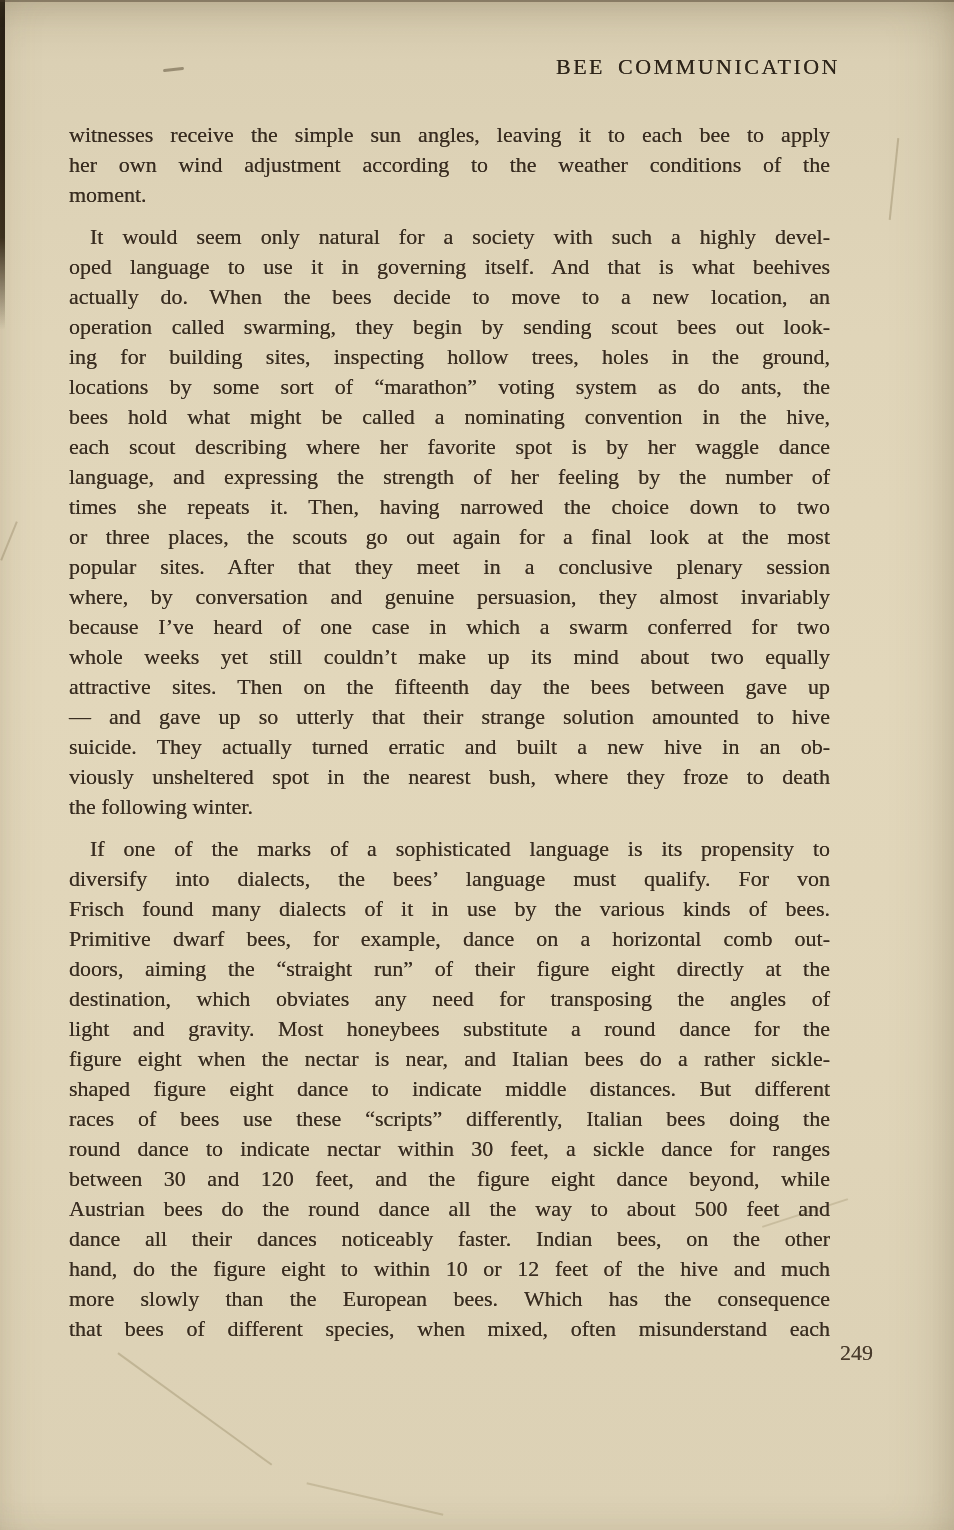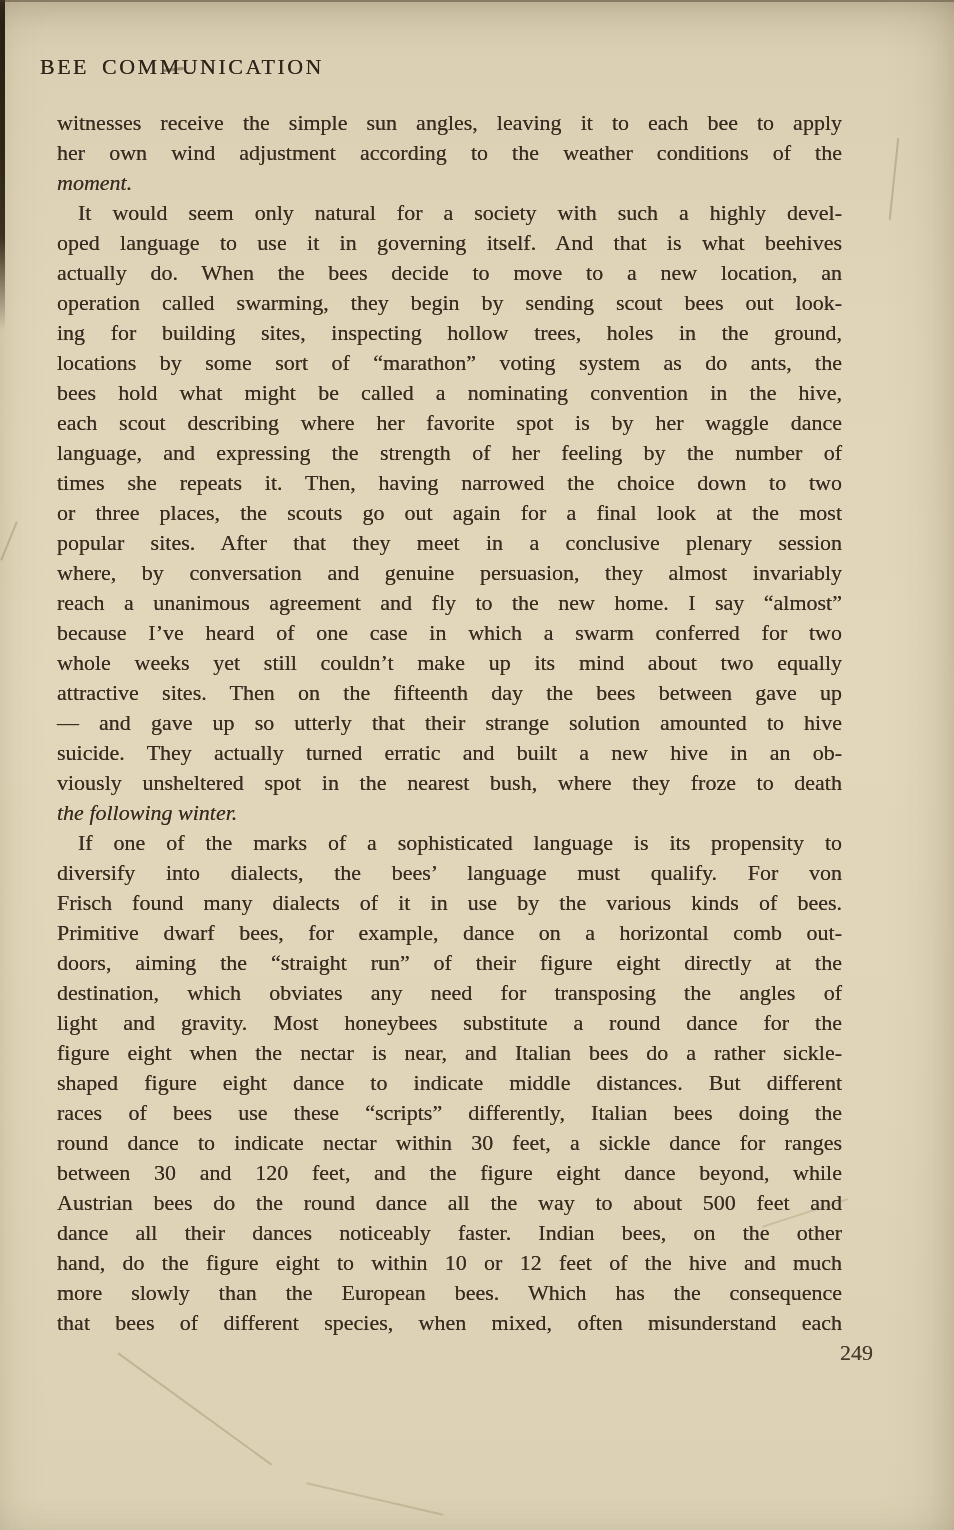--- a/index.html
+++ b/index.html
@@ -35,47 +35,47 @@
       inset 0 22px 40px -24px rgba(110,95,65,0.35),
       inset -38px 0 60px -36px rgba(110,95,65,0.30),
       inset 30px 0 55px -42px rgba(110,95,65,0.20),
       inset 0 -24px 50px -38px rgba(110,95,65,0.18);
   }
   .running-header {
     position: absolute;
     top: 54px;
     left: 40px;
     width: 800px;
-    text-align: left;
+    text-align: right;
     font-size: 22px;
     line-height: 26px;
     letter-spacing: 2.5px;
     word-spacing: 5px;
     color: var(--header-ink, #2e251a);
     text-shadow: 0 0 0.6px rgba(46,37,26,0.85);
   }
   .body-text {
     position: absolute;
     top: 108px;
     left: 57px;
     width: 785px;
     font-size: 22px;
     text-shadow: 0 0 0.55px rgba(56,44,32,0.8);
   }
-  .paragraph { margin: 0; }
+  .paragraph { margin: 12px; }
   .line {
     height: 30px;
     line-height: 30px;
     text-align: justify;
     text-align-last: justify;
     white-space: nowrap;
     overflow: visible;
   }
   .line.indent { text-indent: 21px; }
-  .line.ragged { text-align-last: left; font-style: italic; }
+  .line.ragged { text-align-last: left; }
   .page-number {
     position: absolute;
     left: 840px;
     top: 1338px;
     font-size: 22px;
     line-height: 30px;
     color: var(--folio-ink, #483a2b);
     text-shadow: 0 0 0.5px rgba(72,58,43,0.7);
   }
   
@@ -151,21 +151,20 @@
         <div class="line">operation called swarming, they begin by sending scout bees out look-</div>
         <div class="line">ing for building sites, inspecting hollow trees, holes in the ground,</div>
         <div class="line">locations by some sort of “marathon” voting system as do ants, the</div>
         <div class="line">bees hold what might be called a nominating convention in the hive,</div>
         <div class="line">each scout describing where her favorite spot is by her waggle dance</div>
         <div class="line">language, and expressing the strength of her feeling by the number of</div>
         <div class="line">times she repeats it.  Then, having narrowed the choice down to two</div>
         <div class="line">or three places, the scouts go out again for a final look at the most</div>
         <div class="line">popular sites.  After that they meet in a conclusive plenary session</div>
         <div class="line">where, by conversation and genuine persuasion, they almost invariably</div>
-        <div class="line">reach a unanimous agreement and fly to the new home.  I say “almost”</div>
         <div class="line">because I’ve heard of one case in which a swarm conferred for two</div>
         <div class="line">whole weeks yet still couldn’t make up its mind about two equally</div>
         <div class="line">attractive sites.  Then on the fifteenth day the bees between gave up</div>
         <div class="line">— and gave up so utterly that their strange solution amounted to hive</div>
         <div class="line">suicide.  They actually turned erratic and built a new hive in an ob-</div>
         <div class="line">viously unsheltered spot in the nearest bush, where they froze to death</div>
         <div class="line ragged">the following winter.</div>
       </div>
       <div class="paragraph">
         <div class="line indent">If one of the marks of a sophisticated language is its propensity to</div>

